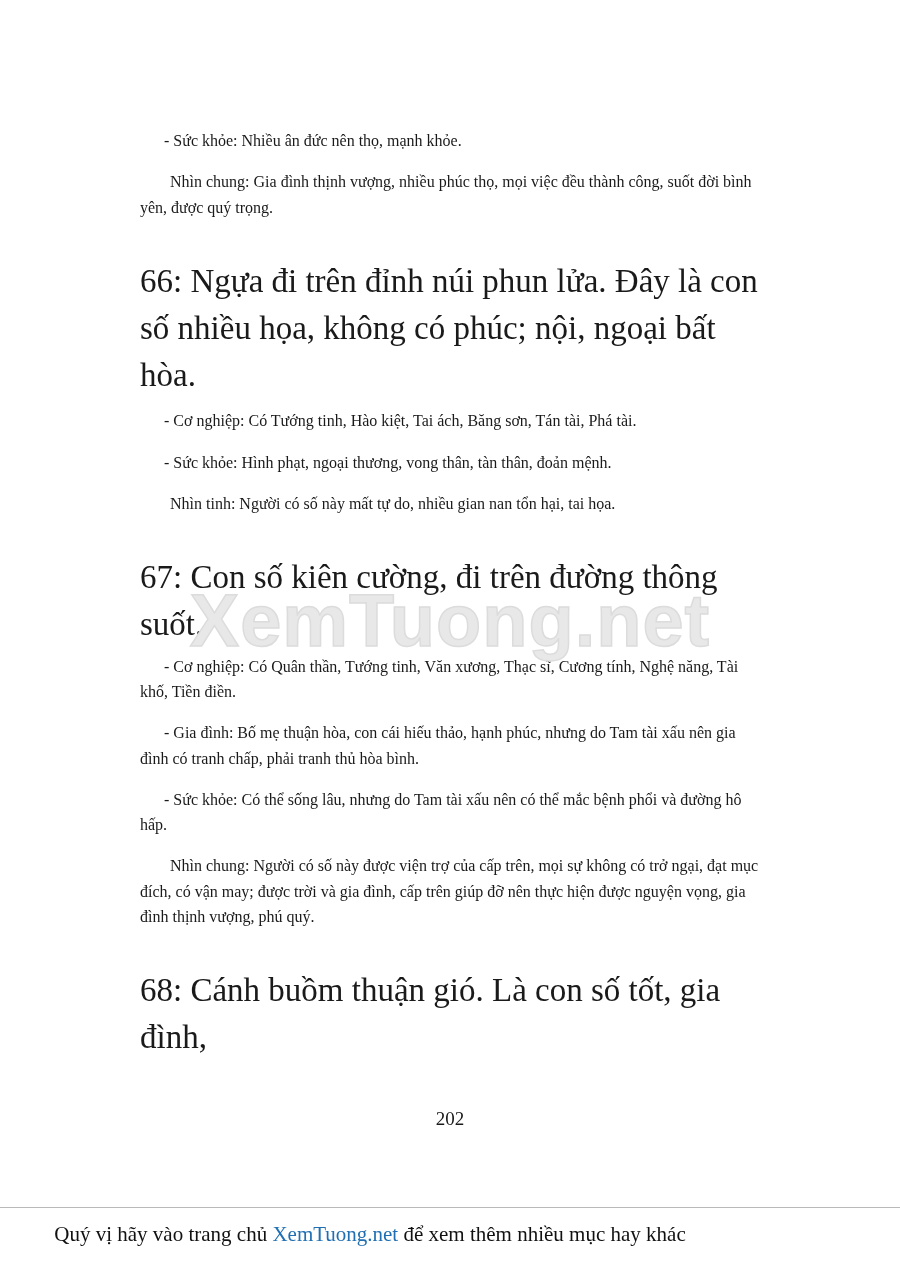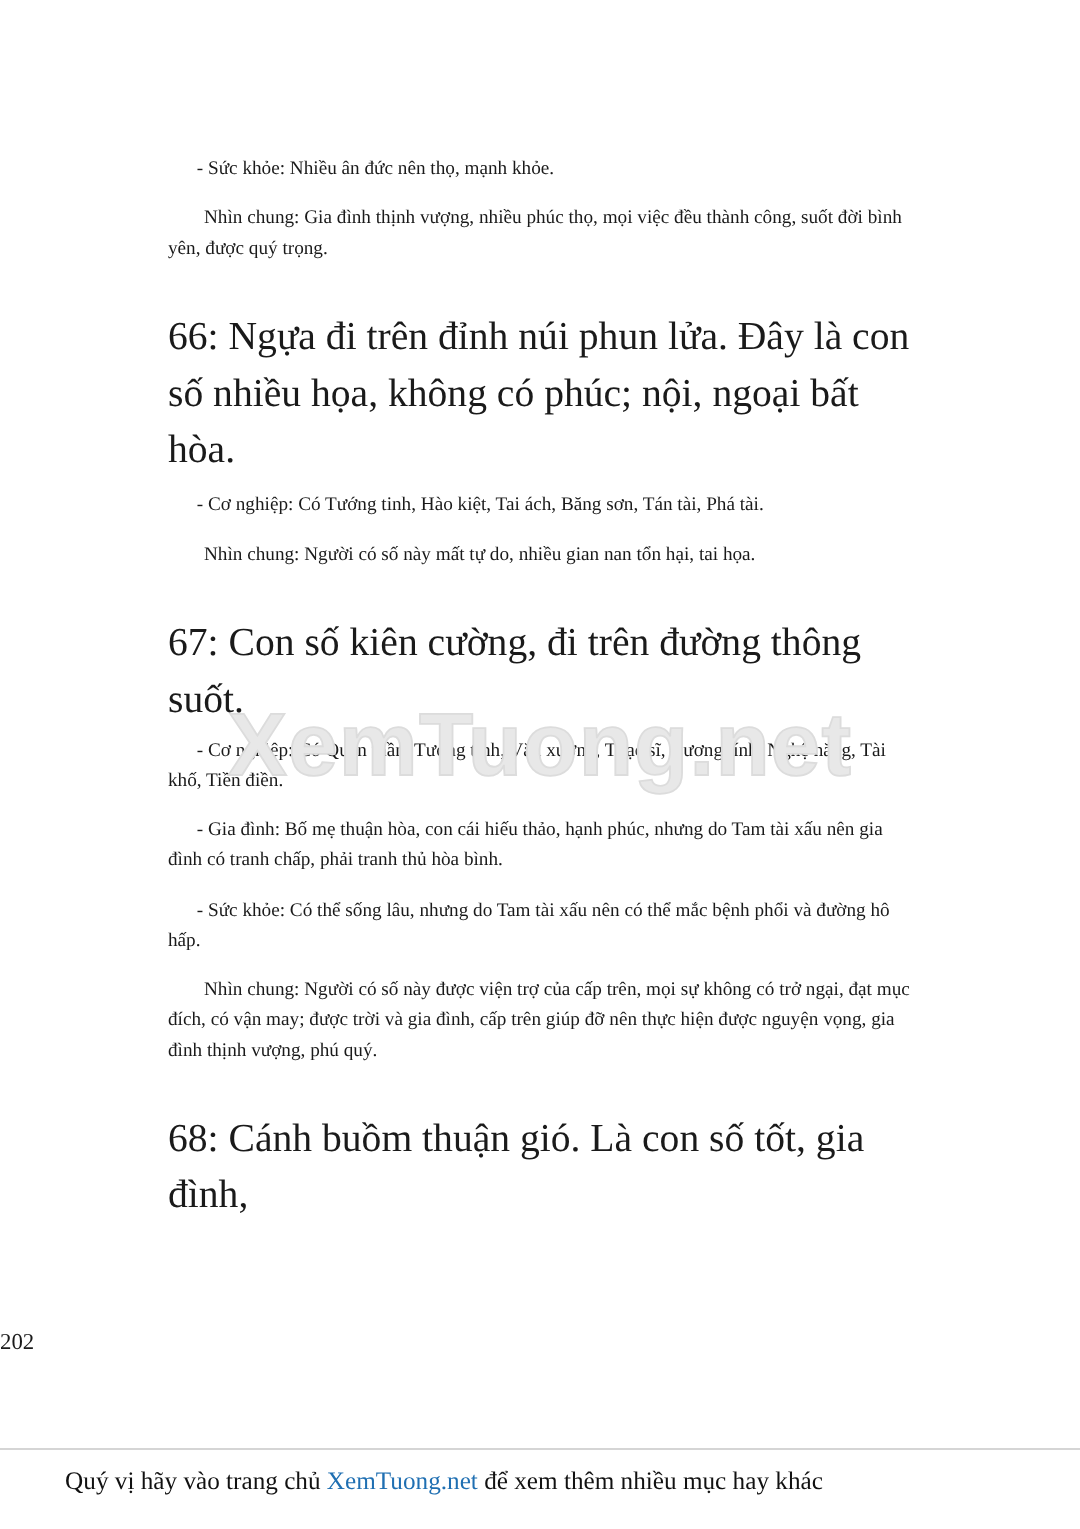--- a/index.html
+++ b/index.html
@@ -53,20 +53,21 @@
     margin-bottom: 6px;
   }
   .para-gap {
     margin-bottom: 18px;
   }
   .page-number {
     position: absolute;
     left: 0;
     top: 1108px;
     width: 900px;
+    text-align: center;
     font-size: 19px;
   }
   .footer-rule {
     position: absolute;
     left: 0;
     top: 1207px;
     width: 900px;
     height: 1px;
     background: #b9b9b9;
   }
@@ -111,22 +112,23 @@
 
     <p class="indent para-gap">Nhìn chung: Gia đình thịnh vượng, nhiều phúc thọ, mọi việc đều thành công, suốt đời bình yên, được quý trọng.</p>
 
     <div class="heading-block">
       <h2>66: Ngựa đi trên đỉnh núi phun lửa. Đây là con số nhiều họa, không có phúc; nội, ngoại bất hòa.</h2>
     </div>
 
     <p class="indent-small">- Cơ nghiệp: Có Tướng tinh, Hào kiệt, Tai ách, Băng sơn, Tán tài, Phá tài.</p>
 
 
+    <p class="indent-small">- Sức khỏe: Hình phạt, ngoại thương, vong thân, tàn thân, đoản mệnh.</p>
 
-    <p class="indent para-gap">Nhìn chung: Người có số này mất tự do, nhiều gian nan tổn hại, tai họa.</p>
+    <p class="indent para-gap">Nhìn tinh: Người có số này mất tự do, nhiều gian nan tổn hại, tai họa.</p>
 
     <div class="heading-block tight">
       <h2>67: Con số kiên cường, đi trên đường thông suốt.</h2>
     </div>
 
     <p class="indent-small">- Cơ nghiệp: Có Quân thần, Tướng tinh, Văn xương, Thạc sĩ, Cương tính, Nghệ năng, Tài khố, Tiền điền.</p>
 
     <p class="indent-small">- Gia đình: Bố mẹ thuận hòa, con cái hiếu thảo, hạnh phúc, nhưng do Tam tài xấu nên gia đình có tranh chấp, phải tranh thủ hòa bình.</p>
 
     <p class="indent-small">- Sức khỏe: Có thể sống lâu, nhưng do Tam tài xấu nên có thể mắc bệnh phổi và đường hô hấp.</p>

